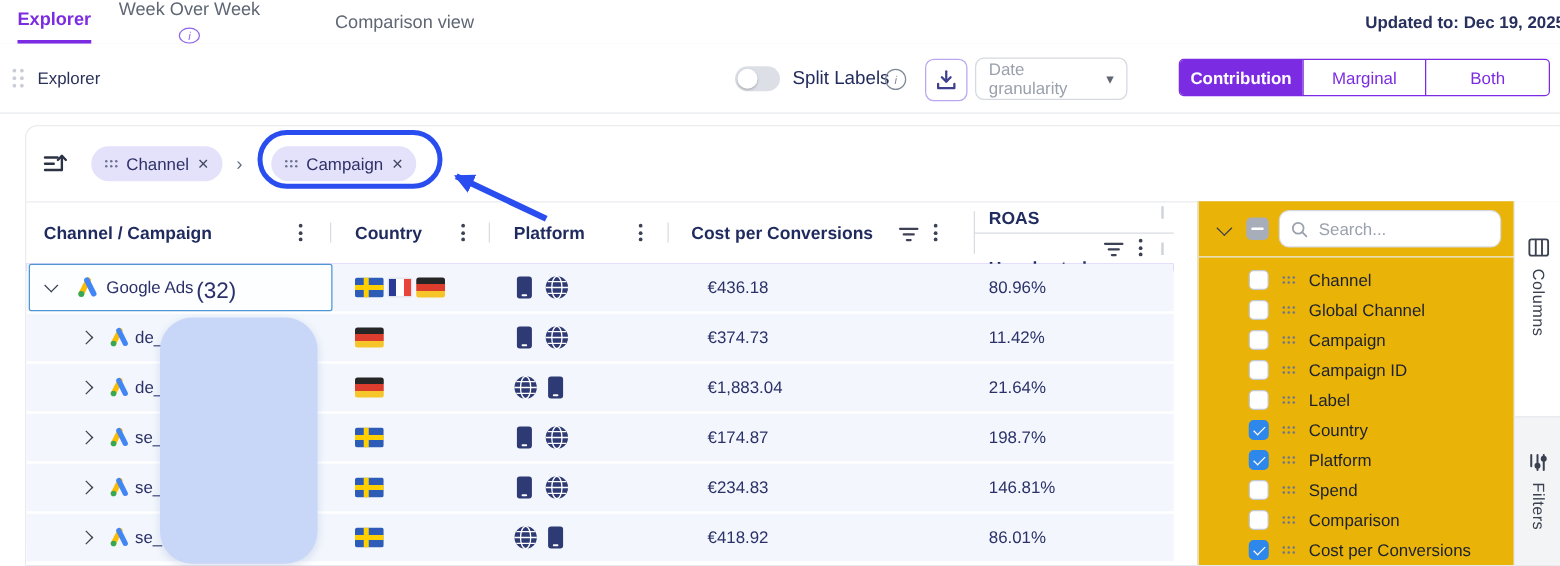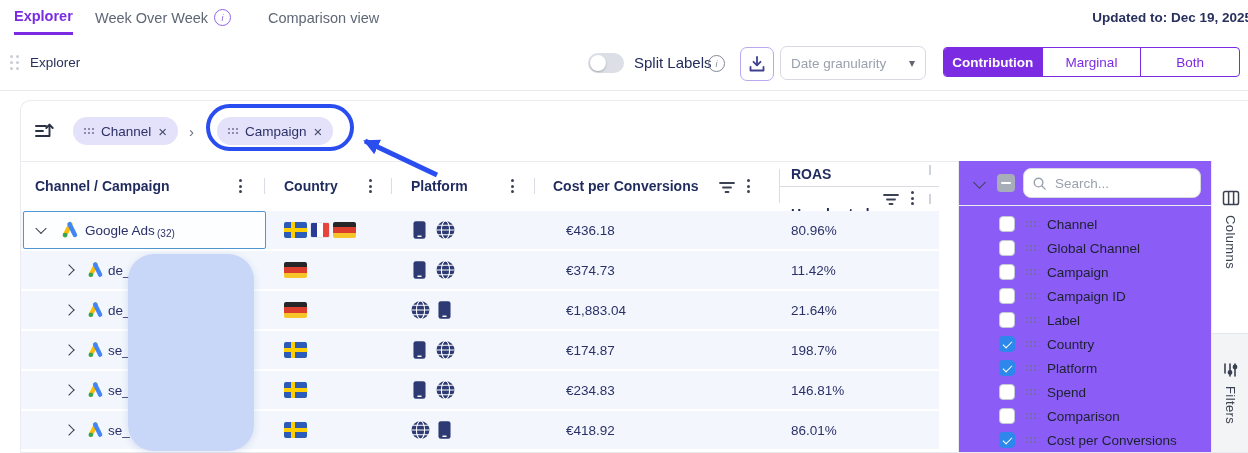--- a/index.html
+++ b/index.html
@@ -20,21 +20,21 @@
   
   .toolbar{position:absolute;left:0;top:35px;right:0;height:55px;background:#fff;border-bottom:1px solid #e8eaee;}
   .tb-handle{position:absolute;left:10px;top:20px;display:grid;grid-template-columns:repeat(2,3px);gap:3px;}
   .tb-handle i{width:3px;height:3px;border-radius:50%;background:#c9cdd6;}
   .tb-title{position:absolute;left:30px;top:0;height:55px;display:flex;align-items:center;font-size:13.5px;color:#2a3158;}
   .toggle{position:absolute;left:588px;top:18px;width:36px;height:20px;border-radius:10px;background:#dcdfe6;cursor:pointer;}
   .toggle .knob{position:absolute;left:2px;top:2px;width:16px;height:16px;border-radius:50%;background:#fff;box-shadow:0 1px 2px rgba(0,0,0,.25);}
   .split-label{position:absolute;left:634px;top:0;height:55px;display:flex;align-items:center;font-size:15px;color:#232c5c;}
   .tb-info{position:absolute;left:708px;top:20px;}
   .dl-btn{position:absolute;left:740px;top:12px;width:32px;height:32px;border:1px solid #b9a7f0;border-radius:7px;display:flex;align-items:center;justify-content:center;cursor:pointer;background:#fff;}
-  .dateg{position:absolute;left:780px;top:11px;width:146px;height:34px;border:1px solid #d6d9df;border-radius:7px;box-sizing:border-box;
+  .dateg{position:absolute;left:780px;top:11px;width:122px;height:34px;border:1px solid #d6d9df;border-radius:7px;box-sizing:border-box;
     display:flex;align-items:center;padding:0 10px;font-size:13.5px;color:#9aa1ad;cursor:pointer;background:#fff;}
   .dateg .caret{margin-left:auto;color:#5f6672;font-size:12px;}
   .seg{position:absolute;left:943px;top:12px;width:297px;height:30px;border:1px solid #7b2ce2;border-radius:4px;display:flex;overflow:hidden;box-sizing:border-box;background:#fff;}
   .seg .opt{flex:1;display:flex;align-items:center;justify-content:center;font-size:13.5px;color:#7b2ce2;cursor:pointer;border-left:1px solid #7b2ce2;}
   .seg .opt:first-child{border-left:none;}
   .seg .opt.active{background:#7b2ce2;color:#fff;font-weight:600;}
   
   .card{position:absolute;left:20px;top:100px;width:1228px;height:353px;background:#fff;border:1px solid #e9ebef;border-right:none;border-radius:10px 0 0 0;box-sizing:border-box;}
   
   .crumbrow{position:absolute;left:0;top:0;right:0;height:60px;border-bottom:1px solid #e9ebef;}
@@ -57,30 +57,30 @@
   .roas-divider{position:absolute;left:758px;top:25px;right:0;border-top:1px solid #d9dce2;}
   .htick{position:absolute;width:1.5px;height:10px;background:#cfd3da;left:908px;}
   .tbody{position:absolute;left:0;top:110px;width:918px;}
   .trow{position:relative;height:38px;margin-bottom:2px;background:#f3f7fd;}
   .selbox{position:absolute;left:2px;top:0;width:243px;height:38px;border:1.5px solid #4f96d2;background:#fdfeff;border-radius:2px;box-sizing:border-box;}
   .trow>span,.trow>svg{position:absolute;top:50%;transform:translateY(-50%);}
   .chev{width:7px;height:7px;border-right:1.8px solid #3a4150;border-bottom:1.8px solid #3a4150;display:inline-block;cursor:pointer;}
   .chev.down{transform:translateY(-70%) rotate(45deg);}
   .chev.right{transform:translateY(-50%) rotate(-45deg);}
   .rlabel{font-size:13.5px;color:#2b3168;white-space:nowrap;}
-  .rcount{font-size:10px;color:#2b3168;}
+  .rcount{font-size:18px;color:#2b3168;}
   .val{font-size:13.5px;color:#2b3168;}
   .flag{width:23px;height:16px;border-radius:2px;display:inline-block;background-repeat:no-repeat;}
   .flag-se{background-color:#2d5cb8;background-image:linear-gradient(#ffcf00,#ffcf00),linear-gradient(#ffcf00,#ffcf00);
     background-size:4px 100%,100% 4px;background-position:7px 0,0 6px;}
   .flag-fr{width:20px;background-image:linear-gradient(to right,#2b3c96 33.4%,#fff 33.4% 66.7%,#e8443c 66.7%);border:0.5px solid #e3e6ec;box-sizing:border-box;}
   .flag-de{background-image:linear-gradient(to bottom,#262626 33.4%,#dd3d2d 33.4% 66.7%,#f5c52a 66.7%);}
   .redaction{position:absolute;left:107px;top:153px;width:126px;height:197px;background:#c8d6f8;border-radius:26px;z-index:5;box-shadow:0 2px 8px rgba(70,100,180,.18);}
   
-  .sidepanel{position:absolute;left:937px;top:60px;width:253px;bottom:0;border-left:1px solid #e9ebef;background:#8b5cf6;}
+  .sidepanel{position:absolute;left:937px;top:60px;width:253px;bottom:0;border-left:1px solid #e9ebef;background:#eab308;}
   .sp-head{position:absolute;left:0;top:0;right:0;height:44px;border-bottom:1px solid #e9ebef;}
   .sp-chev{position:absolute;left:16px;top:17px;width:8px;height:8px;border-right:1.8px solid #3a4150;border-bottom:1.8px solid #3a4150;transform:rotate(45deg);cursor:pointer;}
   .ind-cb{position:absolute;left:38px;top:13px;width:18px;height:18px;background:#a8aeb9;border-radius:4px;cursor:pointer;}
   .ind-cb::after{content:'';position:absolute;left:4px;top:8px;width:10px;height:2.2px;background:#fff;border-radius:1px;}
   .search-box{position:absolute;left:64px;top:7px;width:178px;height:30px;border:1px solid #d6d9df;border-radius:8px;box-sizing:border-box;display:flex;align-items:center;padding:0 8px;gap:6px;background:#fff;}
   .search-box input{border:none;outline:none;font-size:13.5px;color:#3a4150;width:120px;font-family:"Liberation Sans",sans-serif;background:transparent;}
   .search-box input::placeholder{color:#9aa1ad;}
   .sp-list{position:absolute;left:0;top:44px;right:0;bottom:0;padding-top:7px;overflow:hidden;}
   .citem{display:flex;align-items:center;height:24px;padding-left:40px;gap:11px;cursor:pointer;}
   .cb{width:16px;height:16px;border:1.5px solid #c3c8d1;border-radius:4px;background:#fff;box-sizing:border-box;position:relative;flex:0 0 16px;cursor:pointer;}
@@ -159,21 +159,21 @@
         <line x1="2" y1="14" x2="11" y2="14"></line>
       </g>
     </symbol>
   </defs>
 </svg>
 
 <div class="tabbar">
   <div class="tab active" style="left:14px;">
     <span>Explorer</span>
   </div>
-  <div class="tab" style="left:95px;">
+  <div class="tab" style="left:95px;flex-direction:column;">
     <span>Week Over Week</span>
     <span class="info-dot info-purple">i</span>
   </div>
   <div class="tab" style="left:268px;">
     <span>Comparison view</span>
   </div>
   <div class="updated">Updated to: Dec 19, 2025</div>
 </div>
 
 <div class="toolbar">

